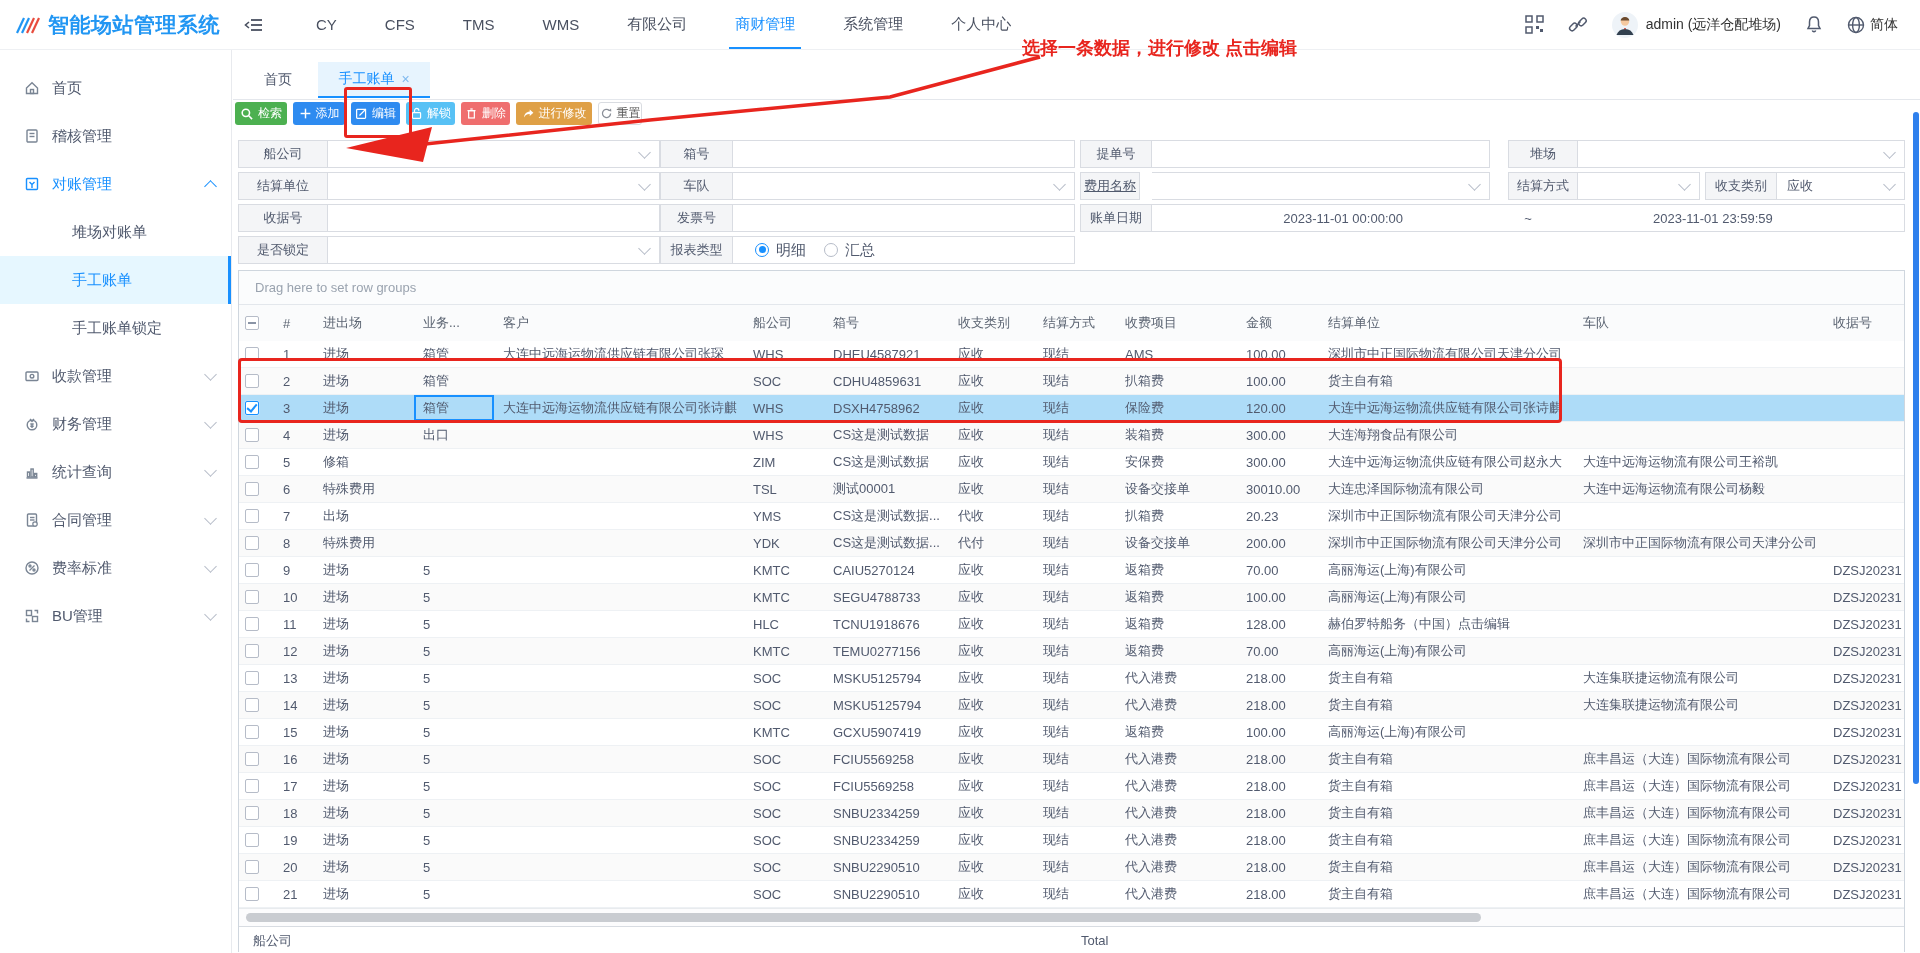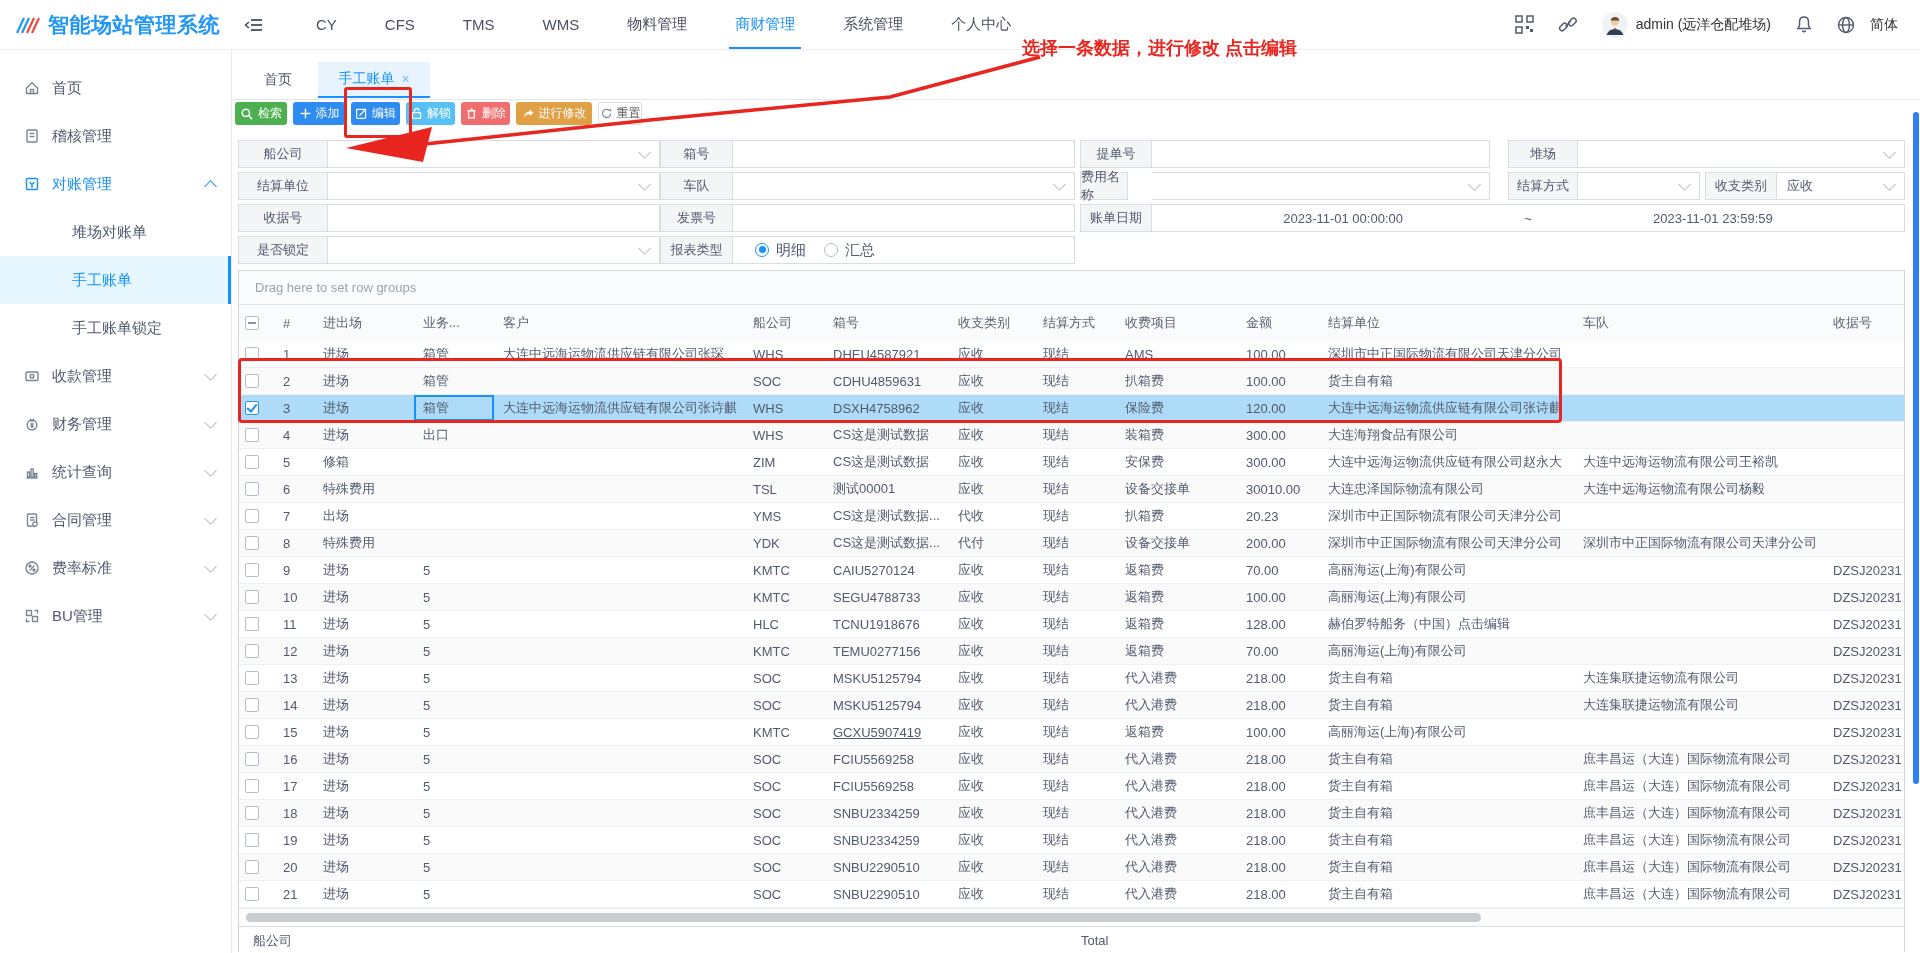--- a/index.html
+++ b/index.html
@@ -10,21 +10,21 @@
   .logo{width:232px;display:flex;align-items:center;padding-left:14px;box-sizing:border-box;}
   .logo-text{color:#2196f3;font-size:21px;font-weight:bold;letter-spacing:.5px;margin-left:4px;white-space:nowrap;}
   .collapse{margin-left:12px;cursor:pointer;display:flex;align-items:center;}
   .navitems{display:flex;align-items:center;height:100%;margin-left:28px;}
   .nav-item{position:relative;height:100%;display:flex;align-items:center;padding:0 24px;font-size:15px;color:#495060;cursor:pointer;white-space:nowrap;}
   .nav-item.active{color:#1890ff;}
   .nav-item.active::after{content:"";position:absolute;left:18px;right:18px;bottom:0;height:2px;background:#1890ff;}
   .nav-right{margin-left:auto;display:flex;align-items:center;gap:24px;padding-right:22px;}
   .nav-right .ic{display:flex;align-items:center;cursor:pointer;}
   .userchunk{display:flex;align-items:center;gap:8px;font-size:14px;color:#333;cursor:pointer;}
-  .langchunk{display:flex;align-items:flex-start;gap:15px;font-size:14px;color:#333;cursor:pointer;}
+  .langchunk{display:flex;align-items:flex-start;gap:5px;font-size:14px;color:#333;cursor:pointer;}
   
   .sidebar{position:absolute;left:0;top:49px;width:232px;height:904px;background:#fff;border-right:1px solid #e8eaee;box-sizing:border-box;padding-top:15px;z-index:4;}
   .side-item{height:48px;display:flex;align-items:center;padding:0 16px 0 24px;font-size:15px;color:#515a6e;cursor:pointer;position:relative;}
   .side-item .lbl{margin-left:12px;flex:1;}
   .side-item.active{color:#1890ff;}
   .side-sub{height:48px;display:flex;align-items:center;padding-left:72px;font-size:15px;color:#515a6e;cursor:pointer;position:relative;}
   .side-sub.selected{background:#e6f7ff;color:#1890ff;}
   .side-sub.selected::after{content:"";position:absolute;right:0;top:0;bottom:0;width:3px;background:#1890ff;}
   .chev{width:8px;height:8px;border-right:1.6px solid #b6bcc8;border-bottom:1.6px solid #b6bcc8;transform:rotate(45deg);margin-top:-4px;}
   .chev.up{transform:rotate(225deg);margin-top:4px;border-color:#1890ff;}
@@ -101,21 +101,21 @@
         <line x1="7" y1="9" x2="18" y2="9" stroke="#495060" stroke-width="1.8"></line>
         <line x1="7" y1="14" x2="18" y2="14" stroke="#495060" stroke-width="1.8"></line>
         <path d="M5 6 L1.5 9 L5 12" fill="none" stroke="#495060" stroke-width="1.6"></path>
       </svg>
     </span>
     <nav class="navitems" id="topnav-items">
         <span class="nav-item">CY</span>
         <span class="nav-item">CFS</span>
         <span class="nav-item">TMS</span>
         <span class="nav-item">WMS</span>
-        <span class="nav-item">物料管理</span>
+        <span class="nav-item">有限公司</span>
         <span class="nav-item active">商财管理</span>
         <span class="nav-item">系统管理</span>
         <span class="nav-item">个人中心</span>
       </nav>
     <div class="nav-right">
       <span class="ic">
         <svg width="19" height="19" viewBox="0 0 19 19">
           <rect x="1" y="1" width="6" height="6" fill="none" stroke="#515a6e" stroke-width="1.5"></rect>
           <rect x="12" y="1" width="6" height="6" fill="none" stroke="#515a6e" stroke-width="1.5"></rect>
           <rect x="1" y="12" width="6" height="6" fill="none" stroke="#515a6e" stroke-width="1.5"></rect>
@@ -361,21 +361,21 @@
       <div class="flabel" style="left: 238px; top: 172px; width: 90px;">结算单位</div>
       <div class="ffield" style="left: 328px; top: 172px; width: 332px;">
         <span class="val"></span>
         <span class="chev"></span>
       </div>
       <div class="flabel" style="left: 660px; top: 172px; width: 73px;">车队</div>
       <div class="ffield" style="left: 733px; top: 172px; width: 342px;">
         <span class="val"></span>
         <span class="chev"></span>
       </div>
-      <div class="flabel" style="left: 1080px; top: 172px; width: 48px;">费用名称</div>
+      <div class="flabel" style="left: 1080px; top: 172px; width: 60px; text-decoration: underline;">费用名称</div>
       <div class="ffield" style="left: 1152px; top: 172px; width: 338px;">
         <span class="val"></span>
         <span class="chev"></span>
       </div>
       <div class="flabel" style="left: 1508px; top: 172px; width: 70px;">结算方式</div>
       <div class="ffield" style="left: 1578px; top: 172px; width: 122px;">
         <span class="val"></span>
         <span class="chev"></span>
       </div>
       <div class="flabel" style="left: 1705px; top: 172px; width: 72px;">收支类别</div>
@@ -684,21 +684,21 @@
         </div>
         <div class="grow">
           <div class="c" style="width: 35px; padding-left: 6px;">
             <span class="cb"></span>
           </div>
           <div class="c" style="width: 40px;">15</div>
           <div class="c" style="width: 100px;">进场</div>
           <div class="c" style="width: 80px;">5</div>
           <div class="c" style="width: 250px;"></div>
           <div class="c" style="width: 80px;">KMTC</div>
-          <div class="c" style="width: 125px; text-decoration: underline;">GCXU5907419</div>
+          <div class="c" style="width: 125px;">GCXU5907419</div>
           <div class="c" style="width: 85px;">应收</div>
           <div class="c" style="width: 82px;">现结</div>
           <div class="c" style="width: 121px;">返箱费</div>
           <div class="c" style="width: 82px;">100.00</div>
           <div class="c" style="width: 255px;">高丽海运(上海)有限公司</div>
           <div class="c" style="width: 250px;"></div>
           <div class="c" style="width: 80px;">DZSJ20231</div>
         </div>
         <div class="grow alt">
           <div class="c" style="width: 35px; padding-left: 6px;">

